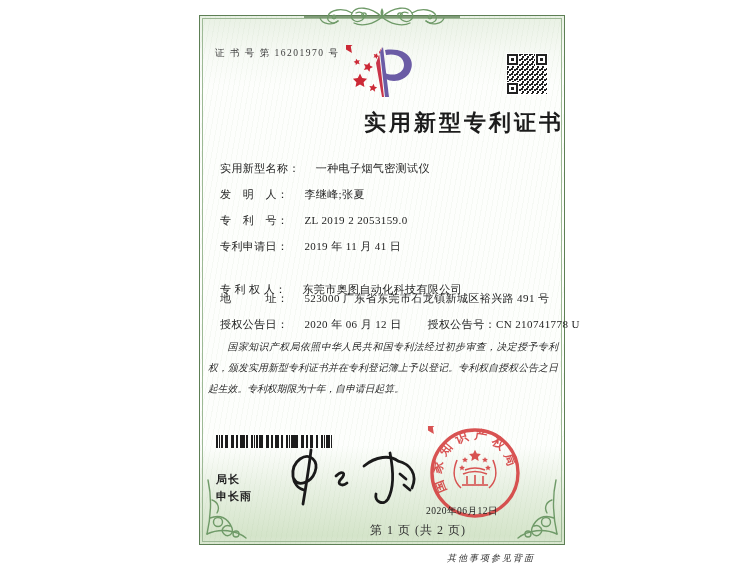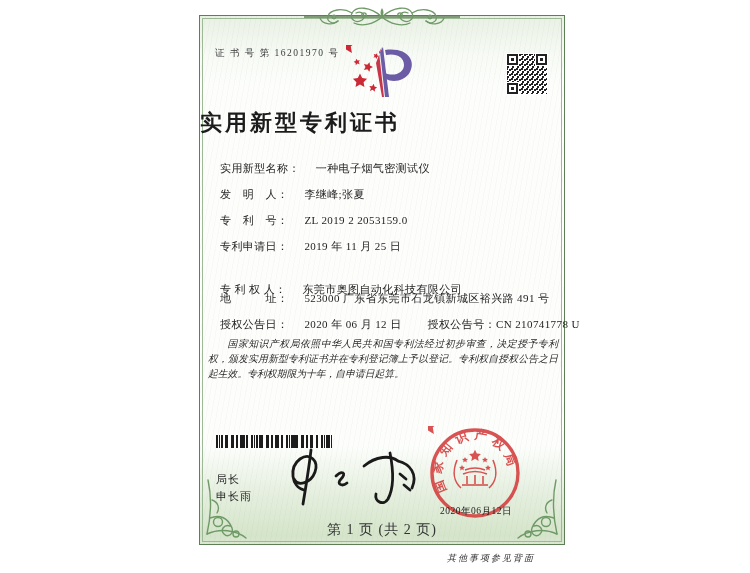--- a/index.html
+++ b/index.html
@@ -14,41 +14,41 @@
       linear-gradient(180deg, rgba(150,185,130,0.20) 0px, rgba(150,185,130,0.06) 38px, rgba(150,185,130,0) 70px),
       linear-gradient(180deg, rgba(150,185,130,0) 0 430px, rgba(140,180,115,0.18) 470px, rgba(146,186,120,0.38) 520px, rgba(140,178,112,0.30) 528px),
       repeating-linear-gradient(100deg, rgba(120,160,105,0.05) 0 1px, rgba(0,0,0,0) 1px 5px),
       #fdfefc;
   }
   .inner-border{position:absolute;inset:2px;border:1px solid #9db995;pointer-events:none;}
   .abs{position:absolute;}
   .cert-no{left:15px;top:31px;font-size:9.5px;letter-spacing:1.5px;color:#3a3a3a;}
   .logo{left:146px;top:29px;width:74px;height:54px;}
   .qr{left:306px;top:37px;width:42px;height:42px;}
-  .title{left:0;top:92px;width:100%;text-align:left;font-size:22px;font-weight:bold;
+  .title{left:0;top:92px;width:100%;text-align:right;font-size:22px;font-weight:bold;
          letter-spacing:3px;color:#1c1c1c;}
   .row{left:20px;font-size:11px;letter-spacing:0.4px;color:#1e1e1e;white-space:nowrap;}
   .row .lbl{margin-right:16px;}
   .row .lbl2{margin-left:26px;}
-  .paras{left:8px;top:320px;width:350px;font-size:9.8px;line-height:15px;
+  .paras{left:8px;top:320px;width:350px;font-size:9.8px;line-height:21px;
          font-style:italic;color:#2a2a2a;text-align:justify;}
   .paras p{margin:0;text-indent:2em;}
   .barcode{left:16px;top:419px;width:116px;height:13px;
     background-image:
       repeating-linear-gradient(90deg,#1c1c1c 0 2px,rgba(0,0,0,0) 2px 5px),
       repeating-linear-gradient(90deg,rgba(0,0,0,0) 0 3px,#1c1c1c 3px 4px,rgba(0,0,0,0) 4px 7px),
       repeating-linear-gradient(90deg,rgba(0,0,0,0) 0 9px,#1c1c1c 9px 12px,rgba(0,0,0,0) 12px 17px);
   }
-  .bureau{left:16px;font-size:11px;font-weight:normal;color:#1e1e1e;letter-spacing:1px;}
+  .bureau{left:16px;font-size:11px;font-weight:bold;color:#1e1e1e;letter-spacing:1px;}
   .sig{left:74px;top:430px;width:168px;height:64px;}
   .seal{left:228px;top:410px;width:94px;height:94px;}
-  .seal-date{left:226px;top:489px;width:100px;text-align:center;font-size:9.5px;
+  .seal-date{left:226px;top:489px;width:100px;font-size:9.5px;
              color:#1c1c1c;letter-spacing:0.5px;}
-  .page-num{left:0;bottom:5px;width:100%;text-align:center;font-size:14px;
-            letter-spacing:1px;color:#333;}
+  .page-num{left:0;bottom:5px;width:100%;text-align:center;font-size:12px;
+            letter-spacing:1px;color:#333;padding-left:36px;}
   .back-note{position:absolute;left:199px;top:552px;width:336px;text-align:right;
              font-size:9px;font-style:italic;letter-spacing:2px;color:#2e2e2e;}
   .corner{position:absolute;bottom:2px;width:52px;height:64px;}
   .corner.left{left:2px;}
   .corner.right{right:2px;transform:scaleX(-1);}
   .ornament{position:absolute;top:-14px;left:50%;transform:translateX(-50%);
             width:156px;height:30px;background:#fff0;}
 </style>
 </head>
 <body>
@@ -120,21 +120,21 @@
   <div class="abs row" style="top:145px">
     <span class="lbl">实用新型名称：</span><span>一种电子烟气密测试仪</span>
   </div>
   <div class="abs row" style="top:171px">
     <span class="lbl">发　明　人：</span><span>李继峰;张夏</span>
   </div>
   <div class="abs row" style="top:197px">
     <span class="lbl">专　利　号：</span><span>ZL 2019 2 2053159.0</span>
   </div>
   <div class="abs row" style="top:223px">
-    <span class="lbl">专利申请日：</span><span>2019 年 11 月 25 日</span>
+    <span class="lbl">专利申请日：</span><span>2019 年 11 月 41 日</span>
   </div>
   <div class="abs row" style="top:266px">
     <span class="lbl">专 利 权 人：</span><span>东莞市奥图自动化科技有限公司</span>
   </div>
   <div class="abs row" style="top:275px">
     <span class="lbl">地　　　址：</span><span>523000 广东省东莞市石龙镇新城区裕兴路 491 号</span>
   </div>
   <div class="abs row" style="top:301px">
     <span class="lbl">授权公告日：</span><span>2020 年 06 月 12 日</span><span class="lbl2">授权公告号：</span><span>CN 210741778 U</span>
   </div>

